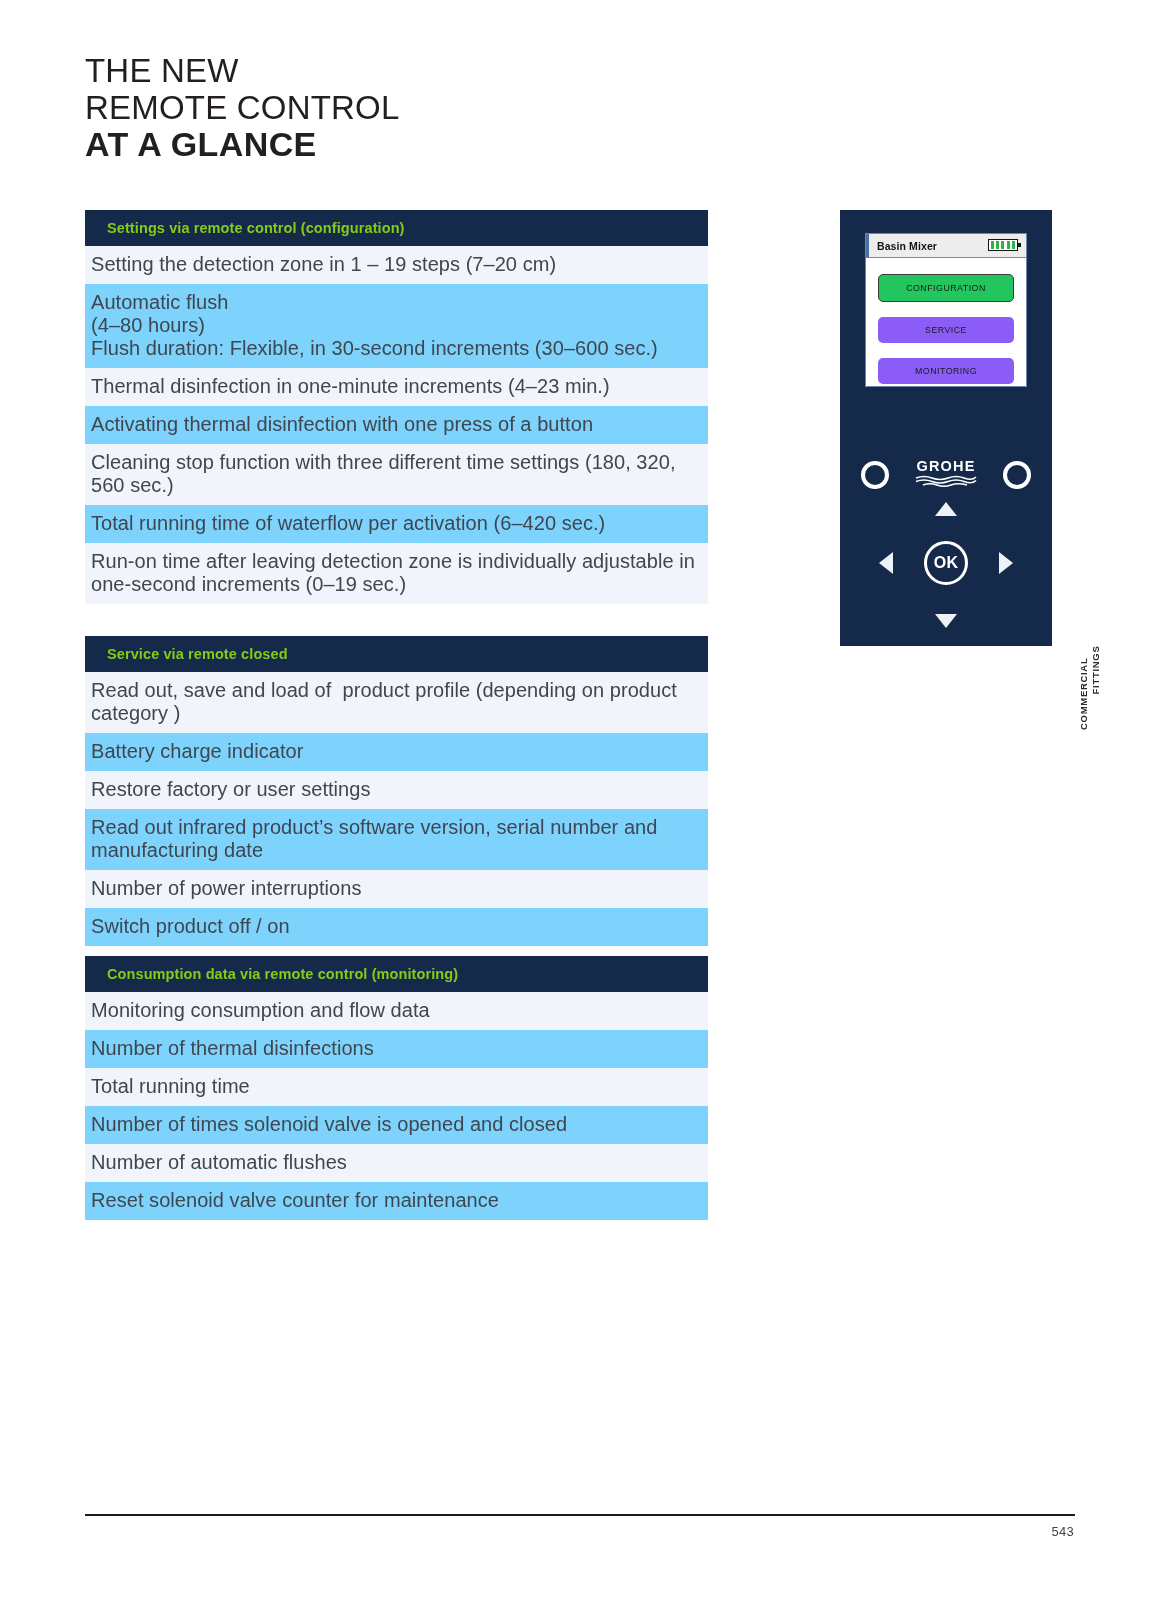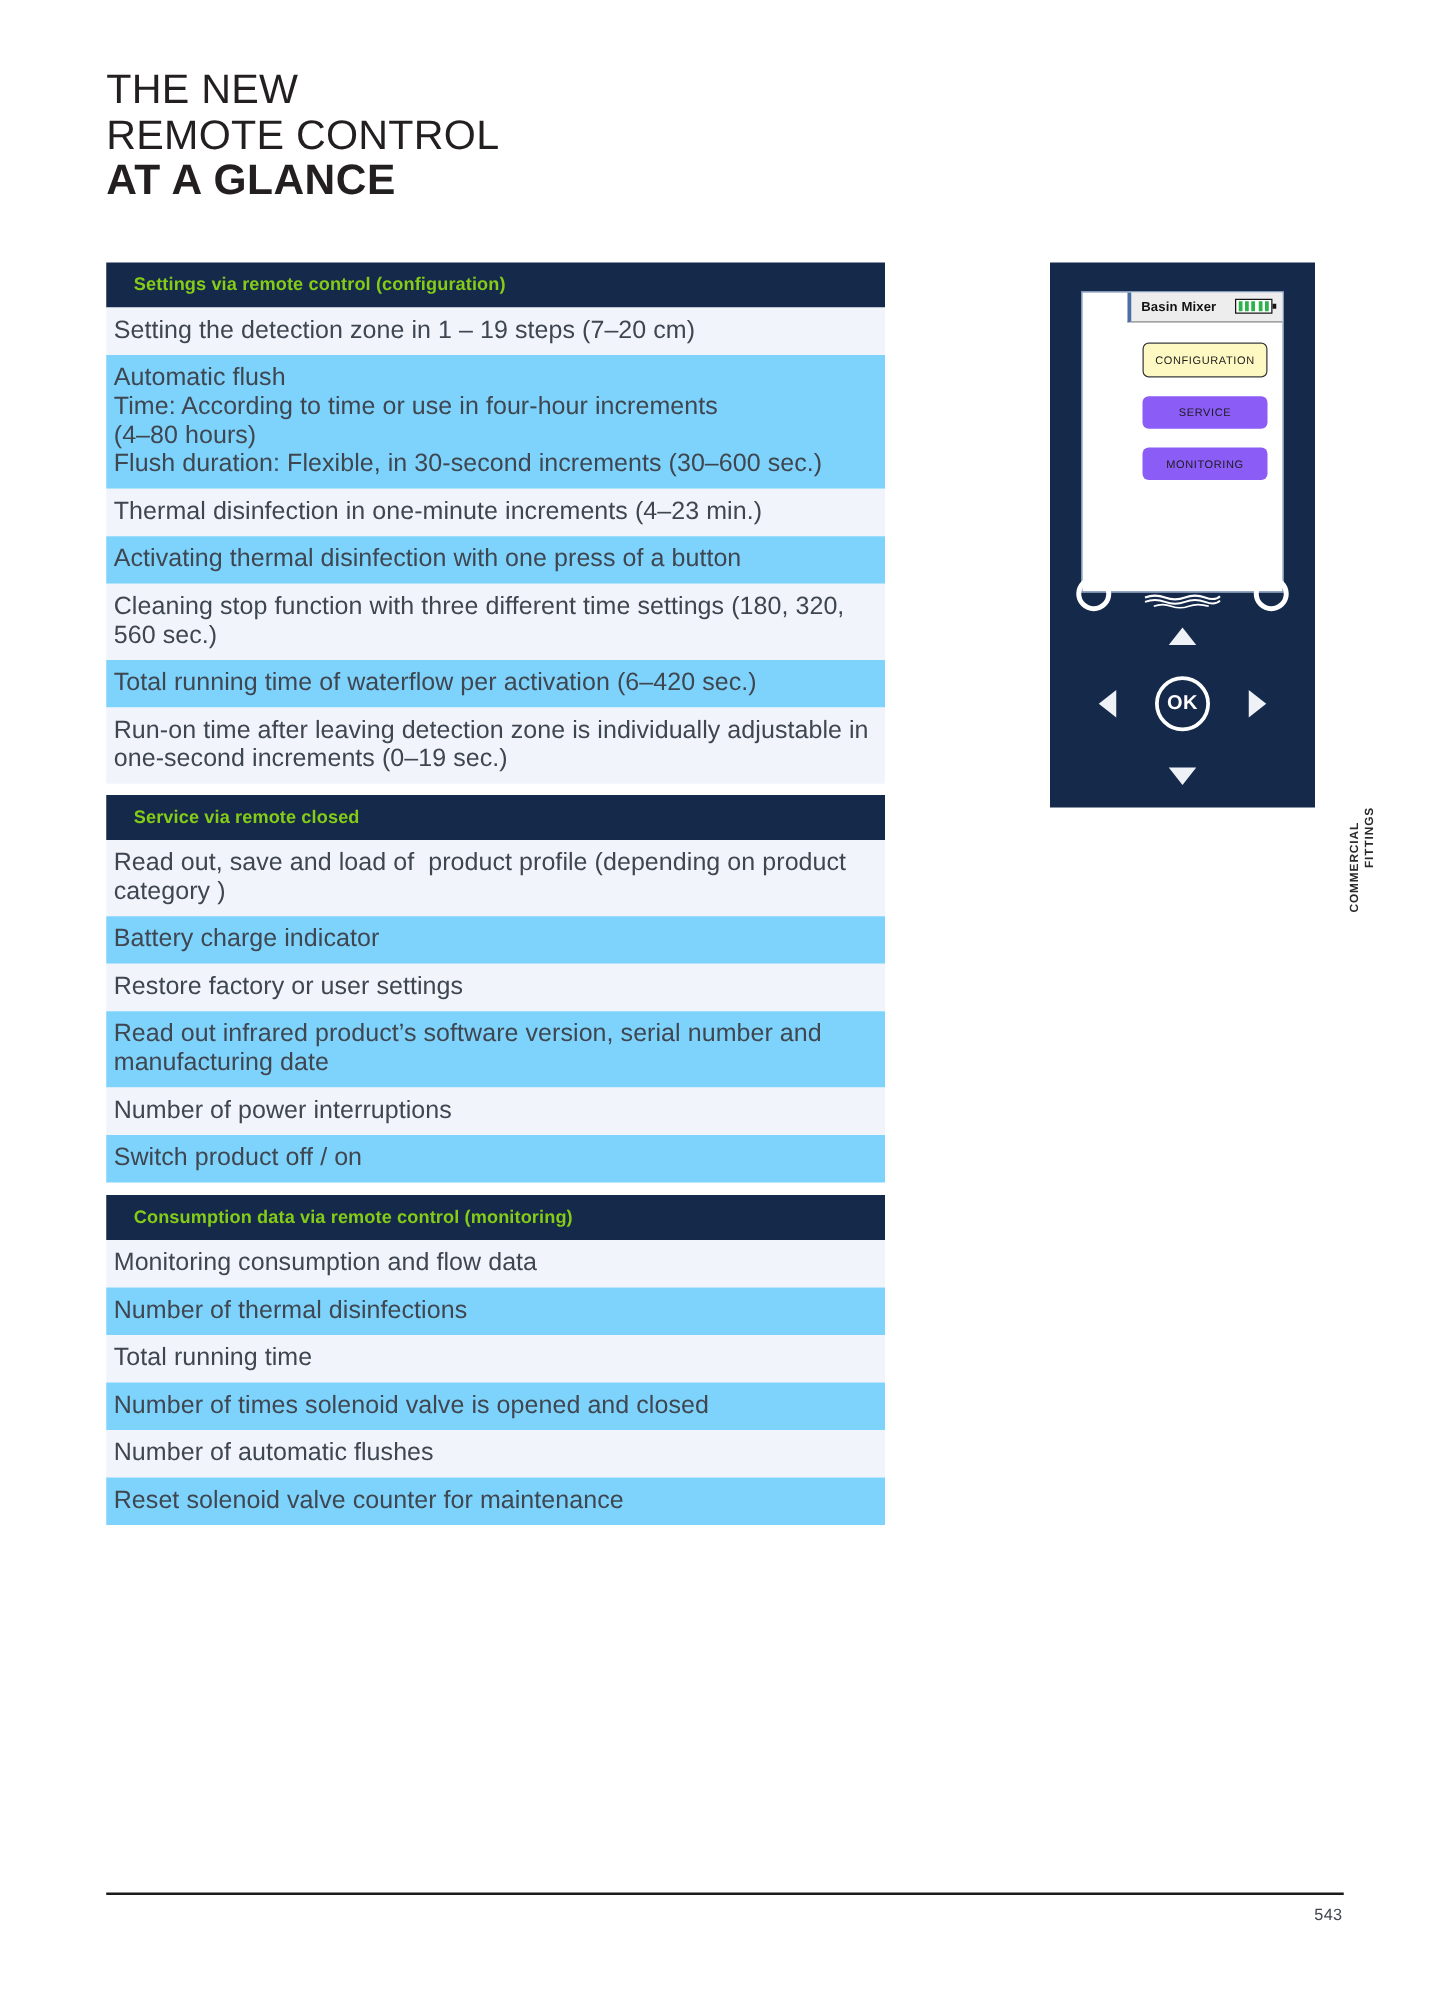--- a/index.html
+++ b/index.html
@@ -79,25 +79,24 @@
     top: 210px;
     width: 212px;
     height: 436px;
     background: #15294b;
   }
   .device-screen {
     position: absolute;
     left: 25px;
     top: 23px;
     width: 162px;
-    height: 241px;
+    height: 154px;
     background: #ffffff;
     border: 1px solid #6d86ae;
     box-sizing: border-box;
-    padding-left: 36px;
   }
   .screen-titlebar {
     position: relative;
     height: 24px;
     background: #ededed;
     border-bottom: 1px solid #8a8a8a;
     border-left: 3px solid #4a6fa5;
     box-sizing: border-box;
     display: flex;
     align-items: center;
@@ -147,21 +146,21 @@
     display: flex;
     align-items: center;
     justify-content: center;
     font-size: 8.8px;
     letter-spacing: 0.5px;
     color: #1a1a1a;
     margin-bottom: 15px;
   }
   .menu-btn.selected {
     border: 1.6px solid #3b3b3b;
-    background: #fef9c3;
+    background: #22c55e;
   }
 
   
   .btn-row {
     position: absolute;
     left: 0;
     top: 245px;
     width: 212px;
     height: 40px;
   }
@@ -294,21 +293,20 @@
     <div class="heading-line bold">AT A GLANCE</div>
   </div>
 
   <div class="table" id="table-settings">
       <div class="table-header">Settings via remote control (configuration)</div>
       <div class="table-row odd">
         <span>Setting the detection zone in 1 – 19 steps (7–20 cm)</span>
       </div>
       <div class="table-row even">
         <span>Automatic flush</span>
-        <span>Time: According to time or use in four-hour increments</span>
         <span>(4–80 hours)</span>
         <span>Flush duration: Flexible, in 30-second increments (30–600 sec.)</span>
       </div>
       <div class="table-row odd">
         <span>Thermal disinfection in one-minute increments (4–23 min.)</span>
       </div>
       <div class="table-row even">
         <span>Activating thermal disinfection with one press of a button</span>
       </div>
       <div class="table-row odd">

